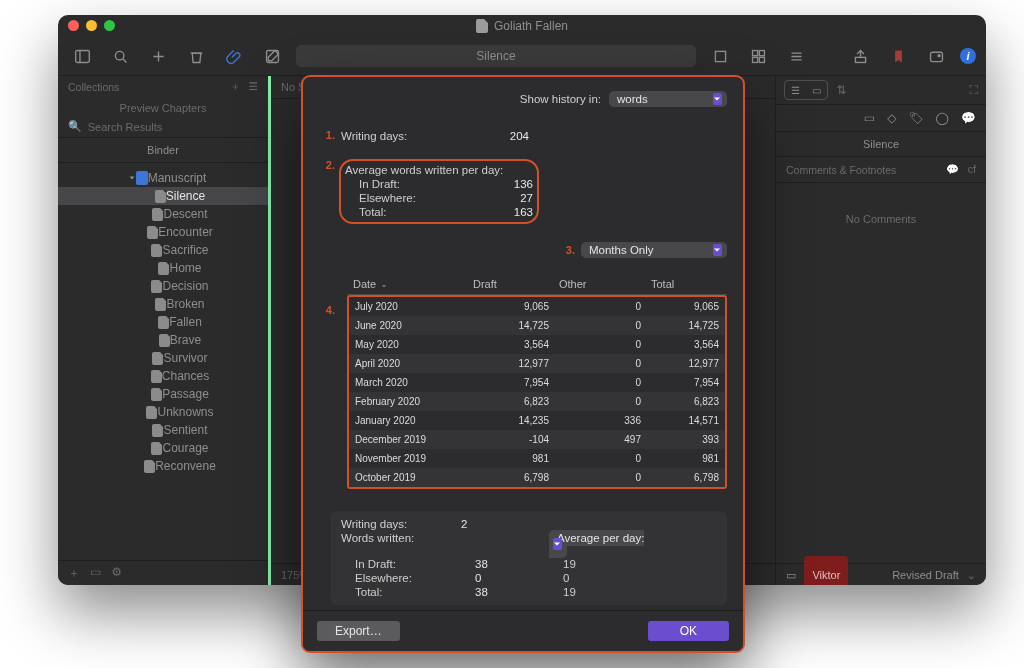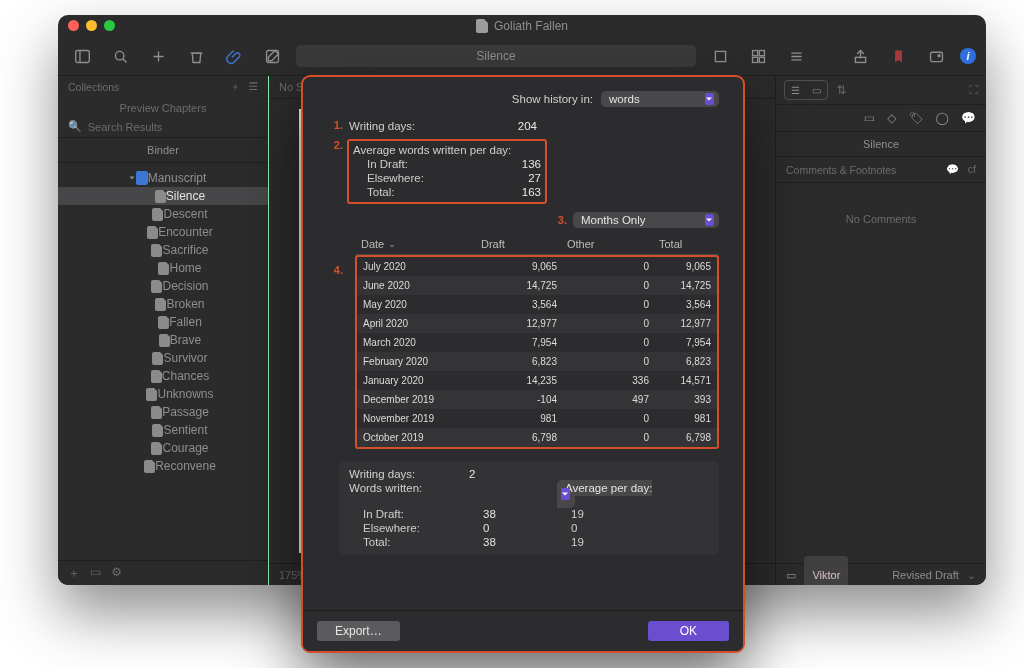--- a/index.html
+++ b/index.html
@@ -38,21 +38,21 @@
   
   .toolbar{height:38px;border-bottom:1px solid #1f1f1f;display:flex;align-items:center;padding:0 10px;gap:10px;color:var(--text-dim);}
   .tb-btn{display:flex;align-items:center;justify-content:center;height:24px;min-width:28px;border-radius:4px;}
   .tb-btn svg{width:17px;height:17px;fill:none;stroke:var(--text-dim);stroke-width:1.6;}
   .doc-title-pill{flex:2;height:22px;border-radius:5px;background:var(--bg3);display:flex;align-items:center;justify-content:center;color:var(--text-dim);}
   .tb-right{display:flex;gap:10px;align-items:center;}
   .info-ico{width:16px;height:16px;border-radius:50%;background:#2f6fe0;color:#fff;display:flex;align-items:center;justify-content:center;font-weight:700;font-size:11px;font-style:italic;}
 
   
   .body{display:flex;height:calc(100% - 60px);}
-  .sidebar{width:210px;background:var(--bg);border-right:1px solid #86efac;display:flex;flex-direction:column;}
+  .sidebar{width:210px;background:var(--bg);border-right:3px solid #86efac;display:flex;flex-direction:column;}
   .side-toprow{display:flex;align-items:center;justify-content:space-between;padding:4px 10px 2px;color:var(--text-dim2);font-size:10.5px;}
   .side-header{padding:6px 8px;color:var(--text-dim2);font-size:11px;text-align:center;}
   .search-row{display:flex;align-items:center;gap:6px;padding:0 10px 4px;color:var(--text-dim2);font-size:11px;}
   .binder-hdr{padding:6px 0;text-align:center;color:var(--text-dim);font-size:11px;border-top:1px solid #1f1f1f;border-bottom:1px solid #1f1f1f;}
   .tree{padding:6px 0;overflow:auto;flex:1;}
   .tree-row{display:flex;align-items:center;padding:2px 10px 2px 18px;color:var(--text-dim);justify-content:center;}
   .tree-row.sub{padding-left:44px;}
   .tree-row.selected{background:var(--row-sel);color:#e3e3e3;}
   .disc{width:8px;height:8px;display:inline-block;}
   .disc svg{width:8px;height:8px;fill:var(--text-dim);}
@@ -72,44 +72,44 @@
   
   .inspector{width:210px;border-left:1px solid #1f1f1f;background:var(--bg);display:flex;flex-direction:column;color:var(--text-dim);}
   .insp-top{display:flex;align-items:center;gap:8px;padding:4px 8px;border-bottom:1px solid #1f1f1f;}
   .seg{display:flex;border:1px solid #505050;border-radius:4px;overflow:hidden;height:18px;}
   .seg span{padding:0 6px;display:flex;align-items:center;font-size:10px;color:var(--text-dim);}
   .insp-tabs{display:flex;justify-content:flex-end;gap:12px;padding:6px 10px;border-bottom:1px solid #1f1f1f;font-size:12px;}
   .insp-title{padding:6px 0;text-align:center;font-size:11px;border-bottom:1px solid #1f1f1f;}
   .insp-sub{display:flex;align-items:center;justify-content:space-between;padding:6px 10px;font-size:10.5px;color:var(--text-dim2);border-bottom:1px solid #1f1f1f;}
   .insp-body{flex:1;display:flex;align-items:flex-start;justify-content:center;padding-top:30px;color:var(--text-dim2);font-size:11px;}
   .insp-footer{height:22px;border-top:1px solid #1f1f1f;display:flex;align-items:center;gap:8px;padding:0 10px;font-size:11px;}
-  .pill{background:#404040;color:#dcbfc6;border-radius:4px;padding:13px 8px;font-size:11px;}
+  .pill{background:#7f1d1d;color:#dcbfc6;border-radius:4px;padding:13px 8px;font-size:11px;}
 
   
   .modal{
     position:absolute;left:291px;top:74px;width:440px;height:574px;
     background:#2c2c2e;border-radius:9px;box-shadow:0 28px 60px rgba(0,0,0,.55);
     color:#d6d6d6;font-size:11.5px;
     border:2px solid var(--red-annot);
     overflow:hidden;
     display:flex;flex-direction:column;
   }
-  .m-inner{flex:1;padding:14px 24px 10px;display:flex;flex-direction:column;gap:6px;overflow:hidden;}
+  .m-inner{flex:1;padding:14px 16px 10px;display:flex;flex-direction:column;gap:16px;overflow:hidden;}
   .m-row{display:flex;align-items:center;gap:8px;}
   .m-row.right{justify-content:flex-end;}
   .m-label{color:#cfcfcf;}
   .m-select{background:#48484b;border-radius:5px;padding:2px 18px 2px 8px;position:relative;color:#e4e4e4;min-width:92px;}
   .m-select:after{content:"";position:absolute;right:5px;top:50%;transform:translateY(-50%);width:9px;height:12px;border-radius:2px;background:var(--accent);}
   .m-select:before{content:"";position:absolute;right:7px;top:50%;transform:translateY(-50%);border-left:3px solid transparent;border-right:3px solid transparent;border-top:3px solid #fff;z-index:1;}
 
   .annot-num{color:var(--red-annot);font-size:11px;font-weight:600;width:16px;text-align:right;}
   .stat-line{display:flex;gap:8px;padding:1px 0;}
   .stat-line .k{width:130px;color:#cfcfcf;}
   .stat-line .v{width:50px;text-align:right;color:#e8e8e8;}
-  .box-annot{border:2px solid var(--red-annot);border-radius:3px;padding:2px 4px 3px;}
+  .box-annot{border:2px solid var(--red-annot);border-radius:14px;padding:2px 4px 3px;}
 
   .table-wrap{flex:1;display:flex;flex-direction:column;border:2px solid var(--red-annot);border-radius:3px;margin-left:12px;}
   .t-head{display:flex;color:#bdbdbd;font-size:11px;background:#2c2c2e;border-bottom:1px solid #47474a;}
   .t-head>div,.t-row>div{padding:4px 6px;}
   .c-date{width:108px;display:flex;align-items:center;gap:4px;}
   .c-draft{width:74px;}
   .c-other{width:80px;}
   .c-total{flex:1;}
   .t-body{flex:1;overflow:hidden;}
   .t-row{display:flex;color:#dcdcdc;font-size:10px;text-align:right;}
@@ -296,25 +296,25 @@
               <div class="tree-row sub">
                 <span class="file-ico"></span>
                 <span>Survivor</span>
               </div>
               <div class="tree-row sub">
                 <span class="file-ico"></span>
                 <span>Chances</span>
               </div>
               <div class="tree-row sub">
                 <span class="file-ico"></span>
+                <span>Passage</span>
+              </div>
+              <div class="tree-row sub">
+                <span class="file-ico"></span>
                 <span>Unknowns</span>
-              </div>
-              <div class="tree-row sub">
-                <span class="file-ico"></span>
-                <span>Passage</span>
               </div>
               <div class="tree-row sub">
                 <span class="file-ico"></span>
                 <span>Sentient</span>
               </div>
               <div class="tree-row sub">
                 <span class="file-ico"></span>
                 <span>Courage</span>
               </div>
               <div class="tree-row sub">

